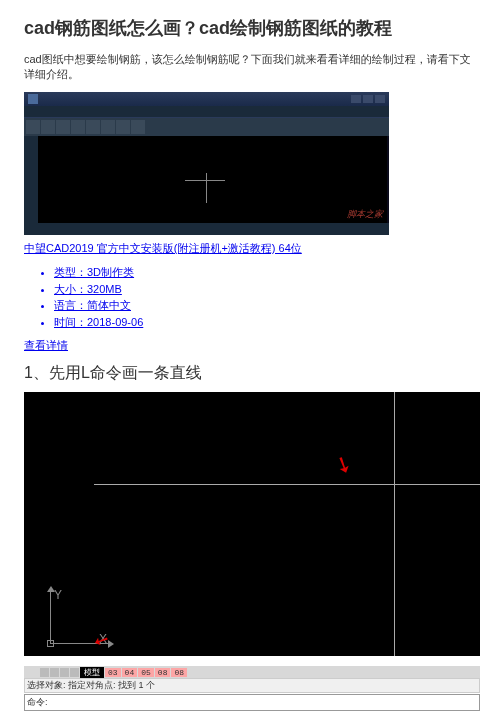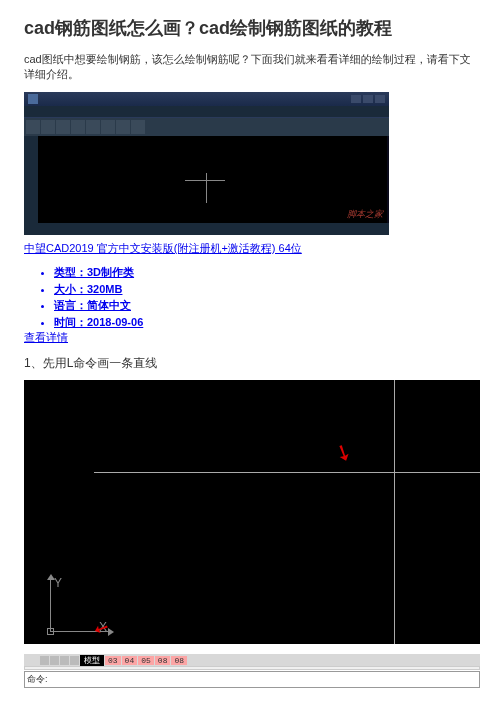--- a/index.html
+++ b/index.html
@@ -14,24 +14,24 @@
   .cad-toolbar { height: 12px; background: #1a2a3a; border-bottom: 1px solid #2a3a5a; }
   .cad-ribbon { height: 18px; background: #2a3a4a; display: flex; gap: 1px; padding: 2px; }
   .cad-ribbon-btn { width: 14px; height: 14px; background: #3a4a5a; }
   .cad-canvas { position: absolute; top: 44px; left: 14px; right: 2px; bottom: 12px; background: #000; }
   .cad-left { position: absolute; top: 44px; left: 0; width: 14px; bottom: 12px; background: #1a2a3a; }
   .cad-status { position: absolute; bottom: 0; left: 0; right: 0; height: 12px; background: #1a2a3a; }
   .cad-cross-h { position: absolute; top: 50%; left: 42%; width: 40px; height: 1px; background: #888; }
   .cad-cross-v { position: absolute; top: 42%; left: 48%; width: 1px; height: 30px; background: #888; }
   .cad-watermark { position: absolute; bottom: 14px; right: 6px; font-size: 9px; color: #c4453a; font-style: italic; opacity: 0.85; }
   .download-link { color: #0000ee; text-decoration: underline; font-size: 11px; display: block; margin-bottom: 8px; }
-  .meta-list { list-style: disc; padding-left: 30px; margin-bottom: 0; font-weight: bold; }
+  .meta-list { list-style: disc; padding-left: 30px; margin-bottom: 8px; }
   .meta-list li { color: #0000ee; text-decoration: underline; font-size: 11px; line-height: 1.5; }
   .detail-link { color: #0000ee; text-decoration: underline; font-size: 11px; display: block; margin-bottom: 10px; }
-  .step { font-size: 12px; margin-bottom: 8px; }
+  .step { font-size: 16px; margin-bottom: 8px; }
   .big-shot { width: 456px; background: #000; position: relative; margin-bottom: 10px; }
   .shot1 { height: 264px; }
   .shot1-hline { position: absolute; top: 92px; left: 70px; right: 0; height: 1px; background: #aaa; }
   .shot1-vline { position: absolute; top: 0; bottom: 0; left: 370px; width: 1px; background: #aaa; }
   .shot1-arrow { position: absolute; top: 60px; left: 310px; font-size: 22px; color: #d00; transform: rotate(25deg); }
   .shot1-y { position: absolute; bottom: 54px; left: 30px; color: #888; font-size: 12px; }
   .shot1-x { position: absolute; bottom: 10px; left: 75px; color: #888; font-size: 12px; }
   .shot1-axis-v { position: absolute; bottom: 12px; left: 26px; width: 1px; height: 54px; background: #888; }
   .shot1-axis-h { position: absolute; bottom: 12px; left: 26px; width: 60px; height: 1px; background: #888; }
   .shot1-axis-box { position: absolute; bottom: 9px; left: 23px; width: 7px; height: 7px; border: 1px solid #888; }
@@ -116,16 +116,17 @@
   <span class="tabbar-arrow"></span>
   <span class="tabbar-active">模型</span>
   <span class="tabbar-tab">03</span>
   <span class="tabbar-tab">04</span>
   <span class="tabbar-tab">05</span>
   <span class="tabbar-tab">08</span>
   <span class="tabbar-tab">08</span>
 </div>
 
 <div class="cmd-area">
+  <div>选择对象: 指定对角点: 找到 1 个</div>
 </div>
 <div class="cmd-input">
   <span class="cmd-label">命令:</span>
 </div>
 
 </body></html>

